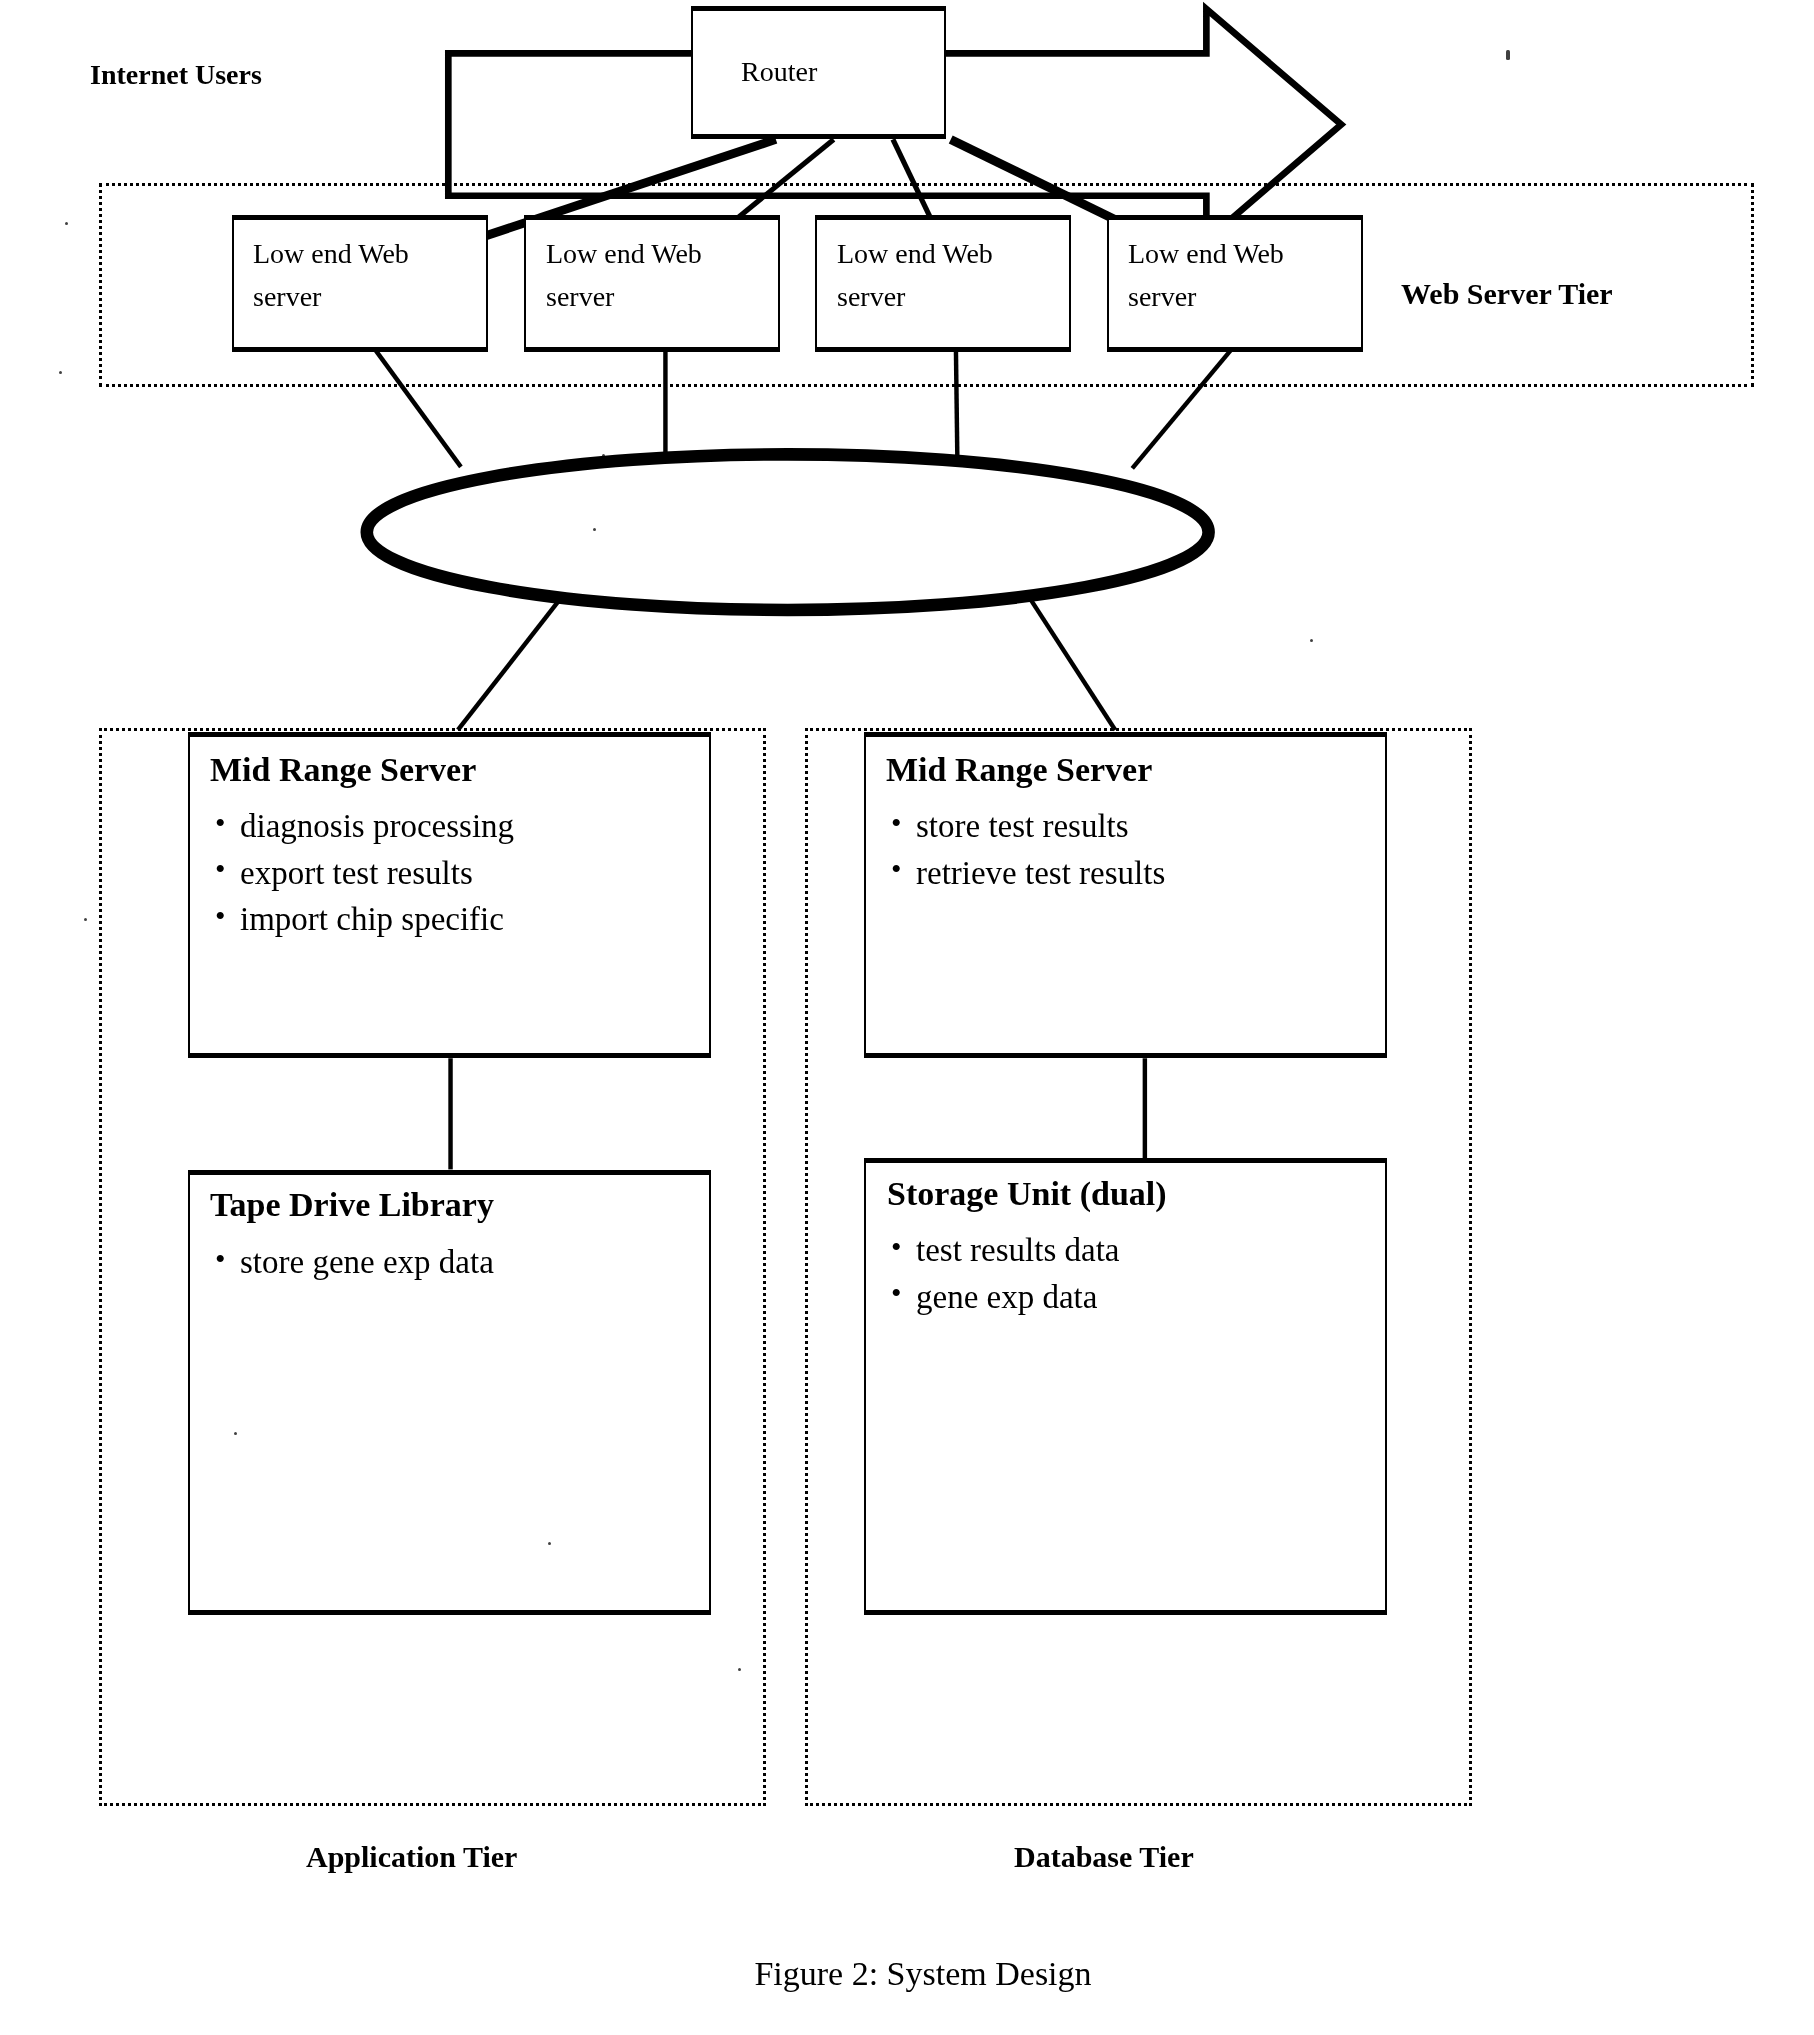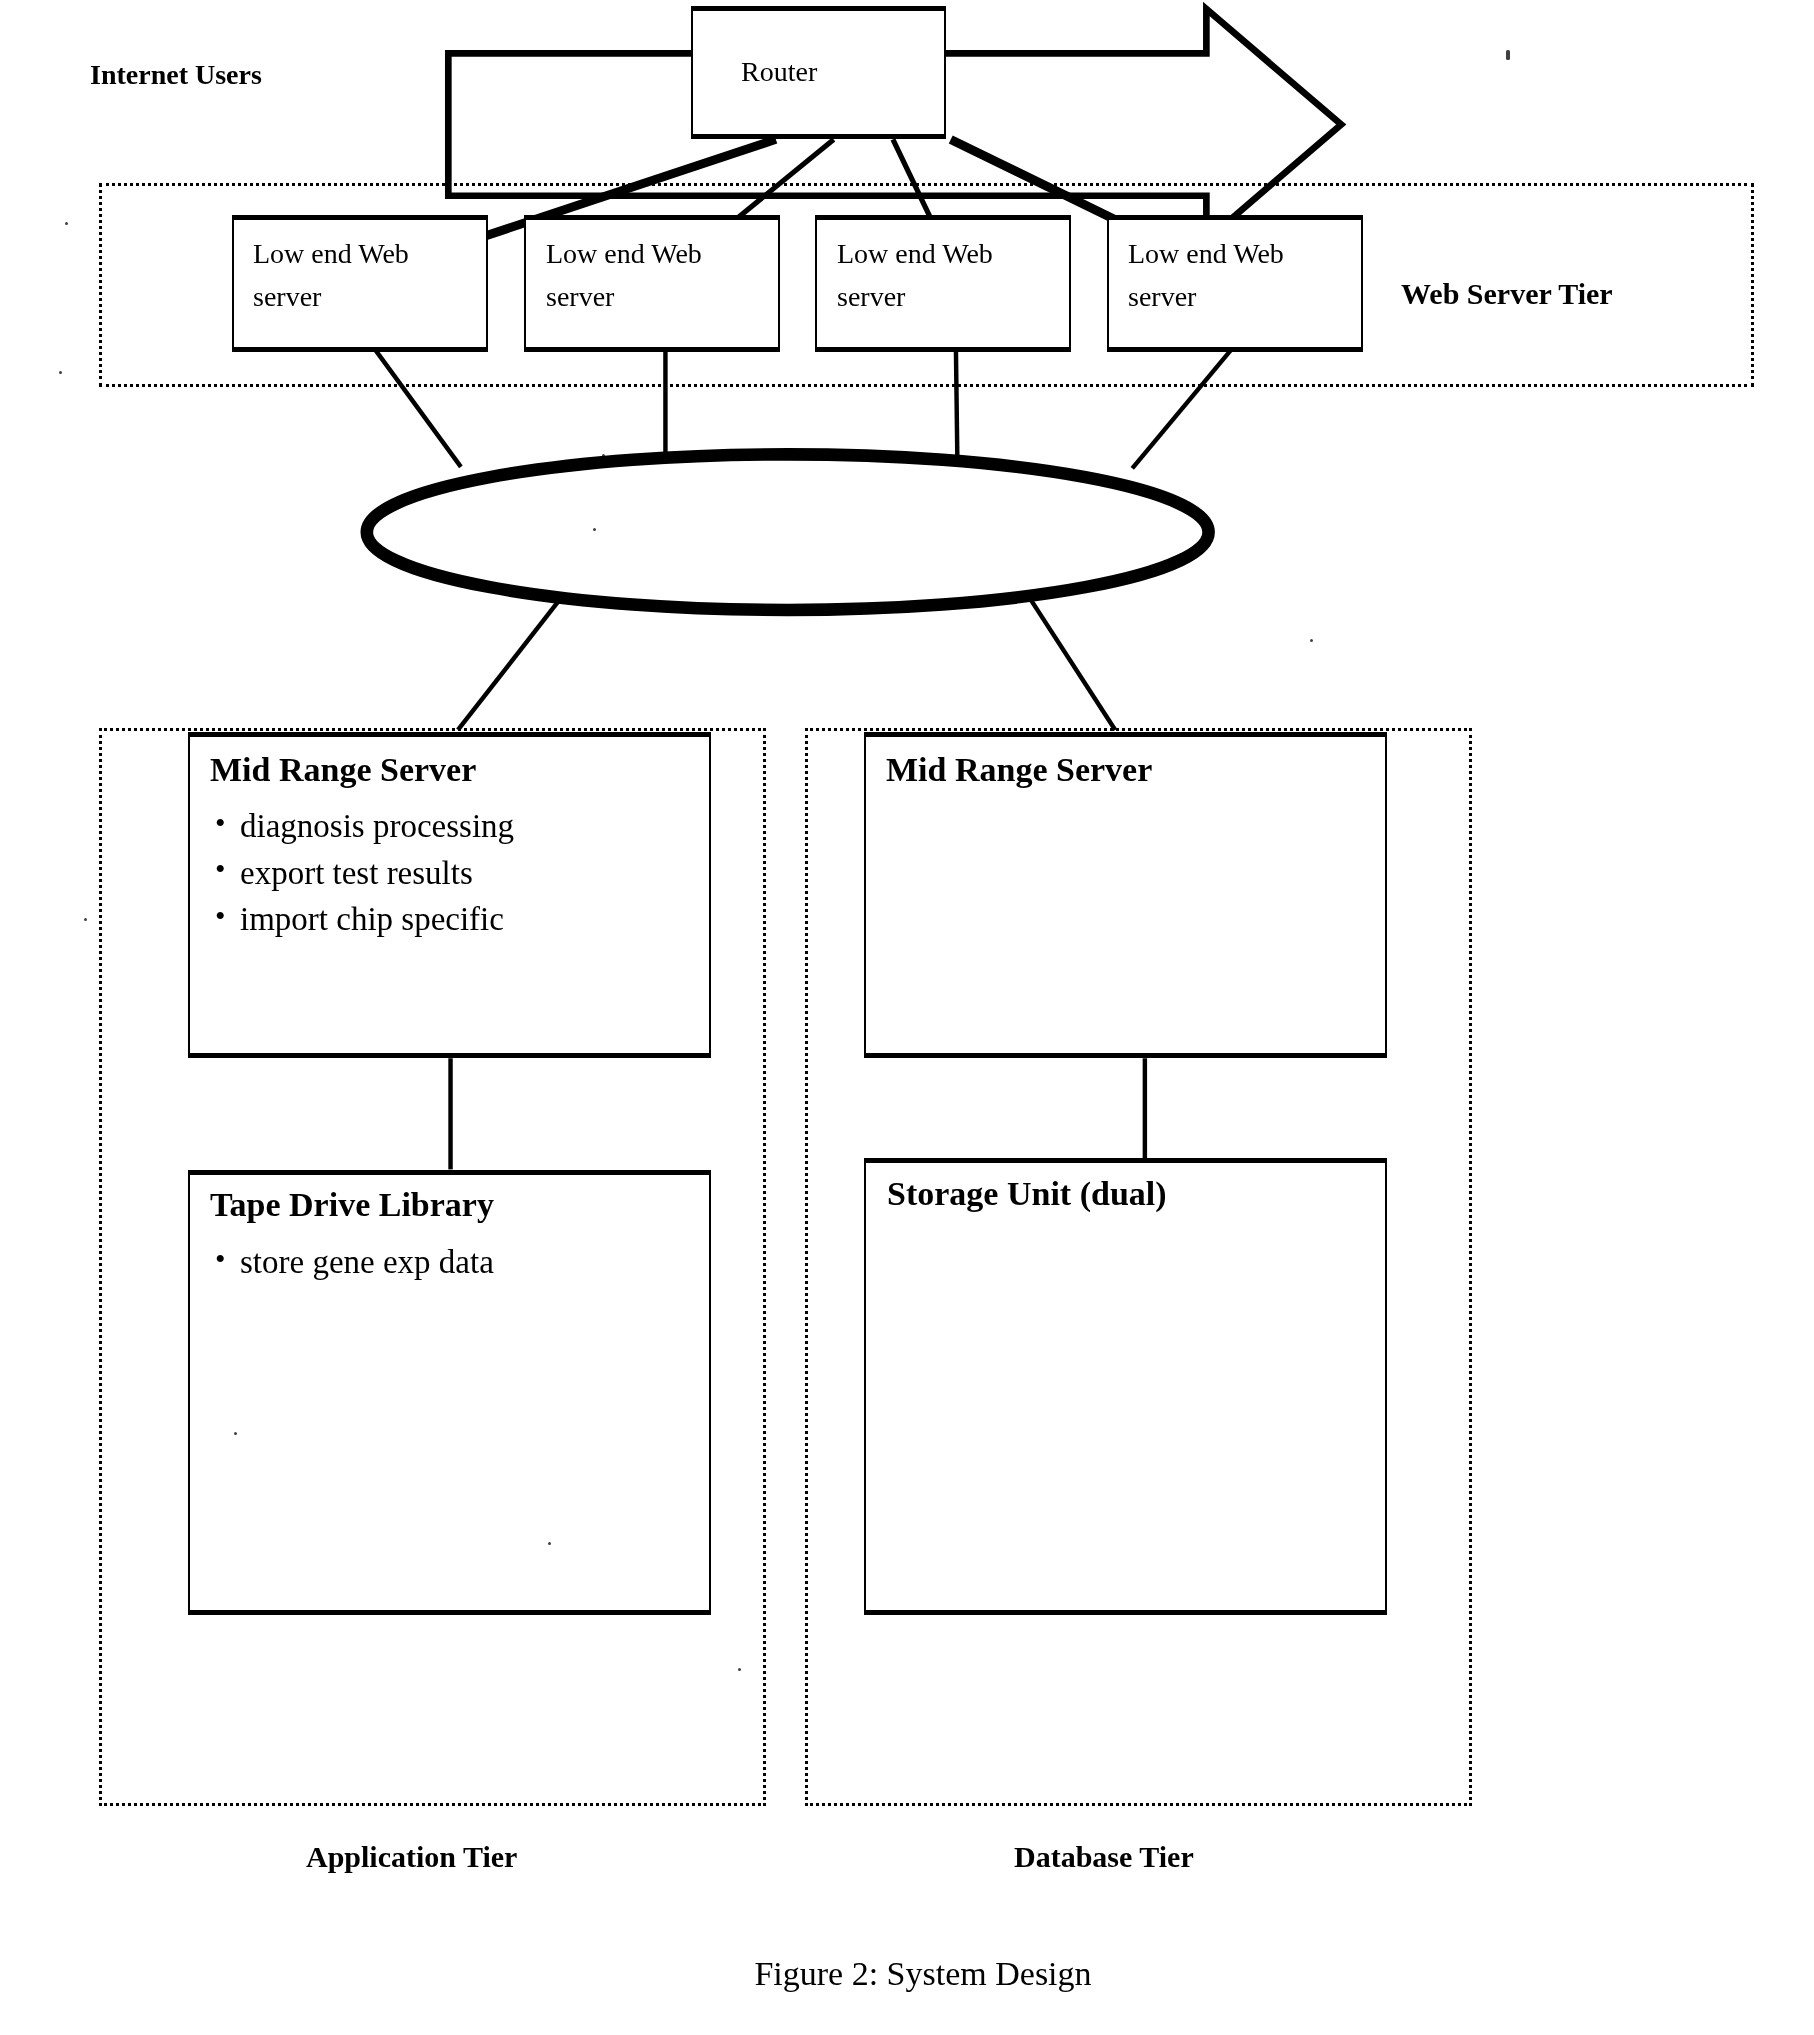--- a/index.html
+++ b/index.html
@@ -184,23 +184,31 @@
   <ul class="bullet-list" style="left:210px; top:1236px; width:497px;">
     <li><span>store gene exp data</span></li>
   </ul>
 
   <div class="tier-box" style="left:805px; top:728px; width:667px; height:1078px;"></div>
 
   <div class="txt tier-label" style="left:1014px; top:1842px;text-align:center;">Database Tier</div>
 
   <div class="node-box heavy-hv" style="left:864px; top:732px; width:523px; height:326px;"></div>
   <div class="txt box-title" style="left:886px; top:753px;">Mid Range Server</div>
+  <ul class="bullet-list" style="left:886px; top:800px; width:497px;">
+    <li><span>store test results</span></li>
+    <li><span>retrieve test results</span></li>
+  </ul>
 
   <div class="node-box heavy-hv" style="left:864px; top:1158px; width:523px; height:457px;"></div>
   <div class="txt box-title" style="left:887px; top:1177px;">Storage Unit (dual)</div>
+  <ul class="bullet-list" style="left:886px; top:1224px; width:497px;">
+    <li><span>test results data</span></li>
+    <li><span>gene exp data</span></li>
+  </ul>
 
   <div class="caption" style="left:16px; top:1955px; width:1814px;">Figure 2:  System Design</div>
 
   <div class="speck" style="left:1506px; top:50px; width:4.4px; height:10.4px; border-radius:1.5px;"></div>
   <div class="speck" style="left:65px;  top:222px;"></div>
   <div class="speck" style="left:59px;  top:371px;"></div>
   <div class="speck" style="left:602px; top:454px;"></div>
   <div class="speck" style="left:593px; top:528px;"></div>
   <div class="speck" style="left:1310px; top:639px;"></div>
   <div class="speck" style="left:84px; top:918px;"></div>

